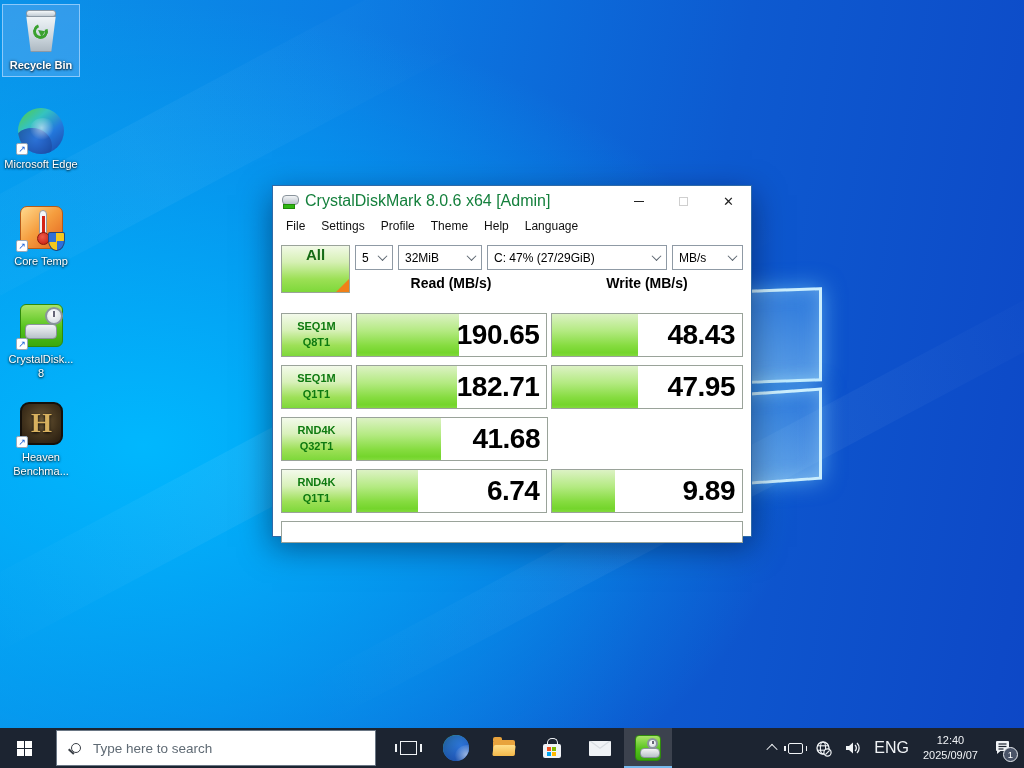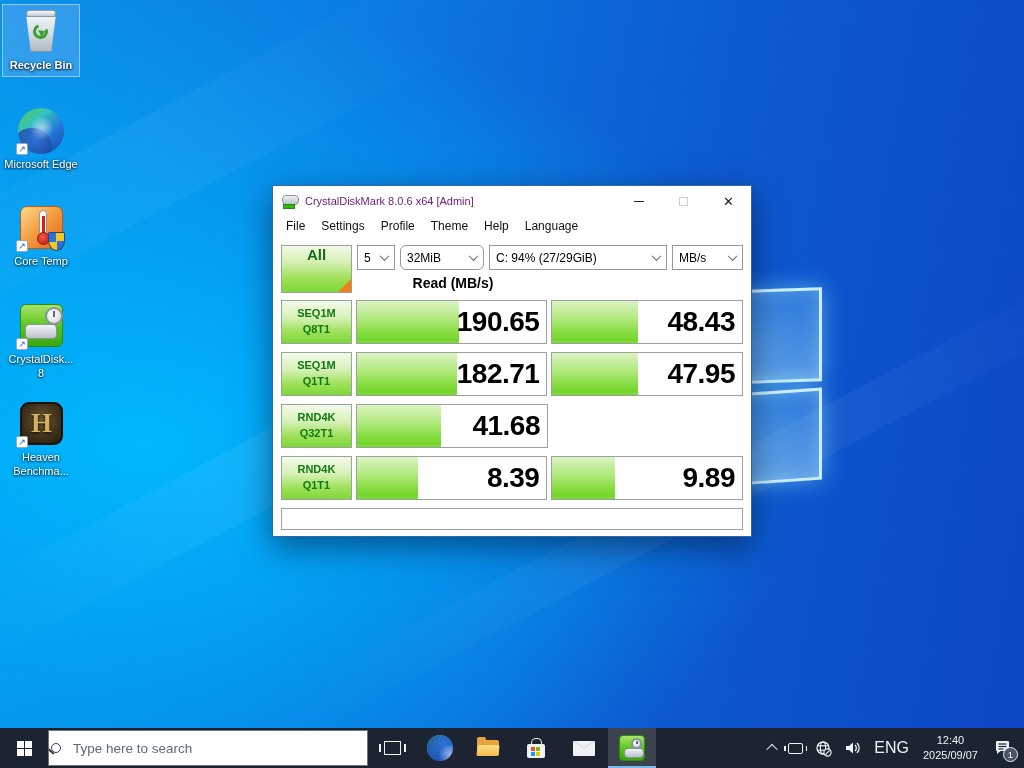--- a/index.html
+++ b/index.html
@@ -70,66 +70,66 @@
     background:radial-gradient(circle at 50% 42%, #6e5a37 0%, #42331d 55%, #251a0e 100%); display:flex; align-items:center; justify-content:center; }
   .hv-h { font-family:"Liberation Serif", serif; font-weight:bold; font-size:27px; color:#d8b15f; text-shadow:0 1px 3px #000; }
 
   
   .win { position:absolute; left:272px; top:185px; width:480px; height:352px; background:#fff;
     border:1px solid #2f6aa8; box-shadow:0 10px 30px rgba(0,10,40,.5); z-index:5; }
   .titlebar { height:30px; display:flex; align-items:center; background:#fff; }
   .tb-icon { position:relative; width:17px; height:15px; margin:0 6px 0 9px; }
   .tb-icon .cdm-disk { left:0; top:1px; width:17px; height:10px; }
   .tb-icon .bar-green { position:absolute; left:1px; bottom:0; width:12px; height:5px; background:#2fb612; border:1px solid #1f8a0a; }
-  .tb-title { font-size:11px; color:#701a75; }
+  .tb-title { font-size:16px; color:#15803d; }
   .tb-btns { margin-left:auto; display:flex; height:100%; }
   .tb-btn { width:45px; height:100%; display:flex; align-items:center; justify-content:center; }
   .glyph-min { width:10px; height:1px; background:#222; }
   .glyph-max { width:9px; height:9px; border:1px solid #cfcfcf; }
   .glyph-close { font-size:13px; color:#222; line-height:1; }
   .menubar { display:flex; padding:0 4px 4px 5px; background:#fff; }
   .menu-item { font-size:12px; color:#111; padding:3px 8px; }
   .content { padding:5px 8px 0 8px; }
 
   .controls { display:flex; }
   .allbtn { position:relative; width:71px; height:48px; border:1px solid #9aa39a; overflow:hidden;
     background:linear-gradient(180deg,#f1f9e6 0%,#d6f0b4 35%,#9ce055 72%,#7ed83a 100%);
     display:flex; justify-content:center; font-size:15px; font-weight:bold; color:#156a15; }
   .allbtn .corner { position:absolute; right:0; bottom:0; width:0; height:0; border-style:solid; border-width:0 0 13px 13px; border-color:transparent transparent #f08018 transparent; }
   .ctr-right { margin-left:5px; flex:1; display:flex; flex-direction:column; }
   .combos { display:flex; height:25px; }
   .combo { height:25px; background:#fff; border:1px solid #8f9aa5; display:flex; align-items:center; padding:0 6px; font-size:12px; color:#000; margin-right:5px; }
   .combo:last-child { margin-right:0; }
   .combo .val { flex:1; white-space:nowrap; overflow:hidden; }
   .chev { width:7px; height:7px; border-right:1.6px solid #5a646e; border-bottom:1.6px solid #5a646e; transform:rotate(45deg) translate(-1px,-1px); margin-left:6px; flex:0 0 auto; }
-  .cb-q { width:38px; } .cb-size { width:84px;border-radius:6px; } .cb-target { flex:1; } .cb-unit { width:71px; }
+  .cb-q { width:38px; } .cb-size { width:84px; } .cb-target { flex:1; } .cb-unit { width:71px; }
   .headers { display:flex; height:23px; align-items:flex-end; }
   .hdr { width:192px; text-align:center; font-size:14px; font-weight:bold; color:#000; padding-bottom:2px; }
   .hdr.read { margin-right:4px; }
 
-  .rows { margin-top:7px; }
+  .rows { margin-top:20px; }
   .trow { display:flex; margin-bottom:8px; height:44px; }
   .labelcell { width:71px; height:44px; border:1px solid #9aa39a; margin-right:4px;
     background:linear-gradient(180deg,#f3faeb 0%,#d9f1bb 38%,#9de057 75%,#7ed83a 100%);
     display:flex; flex-direction:column; align-items:center; justify-content:center; }
   .labelcell span { font-size:11px; font-weight:bold; color:#0e7a10; line-height:1.45; }
   .valcell { position:relative; width:192px; height:44px; border:1px solid #9aa39a; background:#fff; margin-right:4px; overflow:hidden; }
   .valcell:last-child { margin-right:0; }
   .vbar { position:absolute; left:0; top:0; bottom:0; width:0;
     background:linear-gradient(180deg,#dcf2c4 0%,#b4ea82 40%,#86dc40 75%,#74d52c 92%,#82da3c 100%); }
   .vnum { position:absolute; right:7px; top:50%; transform:translateY(-50%); font-size:28px; font-weight:bold; color:#000; letter-spacing:-0.5px; }
   .comment { height:22px; border:1px solid #9aa39a; background:#fff; margin-top:0px; font-size:12px; padding:2px 5px; color:#333; }
 
   
   .taskbar { position:absolute; left:0; right:0; bottom:0; height:40px; background:#1c2431; display:flex; align-items:stretch; z-index:10; }
   .tb-item { width:48px; display:flex; align-items:center; justify-content:center; flex:0 0 auto; }
   .tb-item.active { background:rgba(255,255,255,.14); box-shadow:inset 0 -2px 0 #76b9ed; }
   .start-grid { display:grid; grid-template-columns:7px 7px; grid-template-rows:7px 7px; gap:1px; }
   .start-grid i { background:#fff; }
-  .searchbox { width:320px; background:#fff; border:1px solid #6a7684; display:flex; align-items:center; padding:0 2px; margin:2px 0; flex:0 0 auto; }
+  .searchbox { width:320px; background:#fff; border:1px solid #6a7684; display:flex; align-items:center; padding:0 14px; margin:2px 8px; flex:0 0 auto; }
   .searchbox .mag { width:10px; height:10px; border:1.6px solid #3a3f46; border-radius:50%; position:relative; flex:0 0 auto; }
   .searchbox .mag::after { content:""; position:absolute; left:-5px; top:9px; width:7px; height:1.6px; background:#3a3f46; transform:rotate(42deg); transform-origin:right center; }
   .searchbox input { border:none; outline:none; font-size:13.5px; color:#444; margin-left:12px; width:100%; font-family:"Liberation Sans",sans-serif; background:transparent; }
   .searchbox input::placeholder { color:#5f6a74; opacity:1; }
 
   .tv-box { position:relative; width:17px; height:14px; border:1.6px solid #f0f3f6; }
   .tv-box::before, .tv-box::after { content:""; position:absolute; top:2px; width:2px; height:8px; background:#f0f3f6; }
   .tv-box::before { left:-6px; } .tv-box::after { right:-6px; }
 
   .edge-ball.task { position:relative; left:0; top:0; width:26px; height:26px; }
@@ -259,30 +259,31 @@
           <div class="combos">
             <div class="combo cb-q">
               <span class="val">5</span>
               <span class="chev"></span>
             </div>
             <div class="combo cb-size">
               <span class="val">32MiB</span>
               <span class="chev"></span>
             </div>
             <div class="combo cb-target">
-              <span class="val">C: 94% (27/29GiB)</span>
+              <span class="val">C: 47% (27/29GiB)</span>
               <span class="chev"></span>
             </div>
             <div class="combo cb-unit">
               <span class="val">MB/s</span>
               <span class="chev"></span>
             </div>
           </div>
           <div class="headers">
             <div class="hdr read">Read (MB/s)</div>
+            <div class="hdr write">Write (MB/s)</div>
           </div>
         </div>
       </div>
 
       <div class="rows">
 
         <div class="trow">
           <div class="labelcell">
             <span>SEQ1M</span>
             <span>Q8T1</span>
@@ -323,21 +324,21 @@
           </div>
         </div>
 
         <div class="trow">
           <div class="labelcell">
             <span>RND4K</span>
             <span>Q1T1</span>
           </div>
           <div class="valcell">
             <div class="vbar" style="width: 32%;"></div>
-            <span class="vnum">8.39</span>
+            <span class="vnum">6.74</span>
           </div>
           <div class="valcell">
             <div class="vbar" style="width: 33%;"></div>
             <span class="vnum">9.89</span>
           </div>
         </div>
 
       </div>
 
       <div class="comment"></div>

